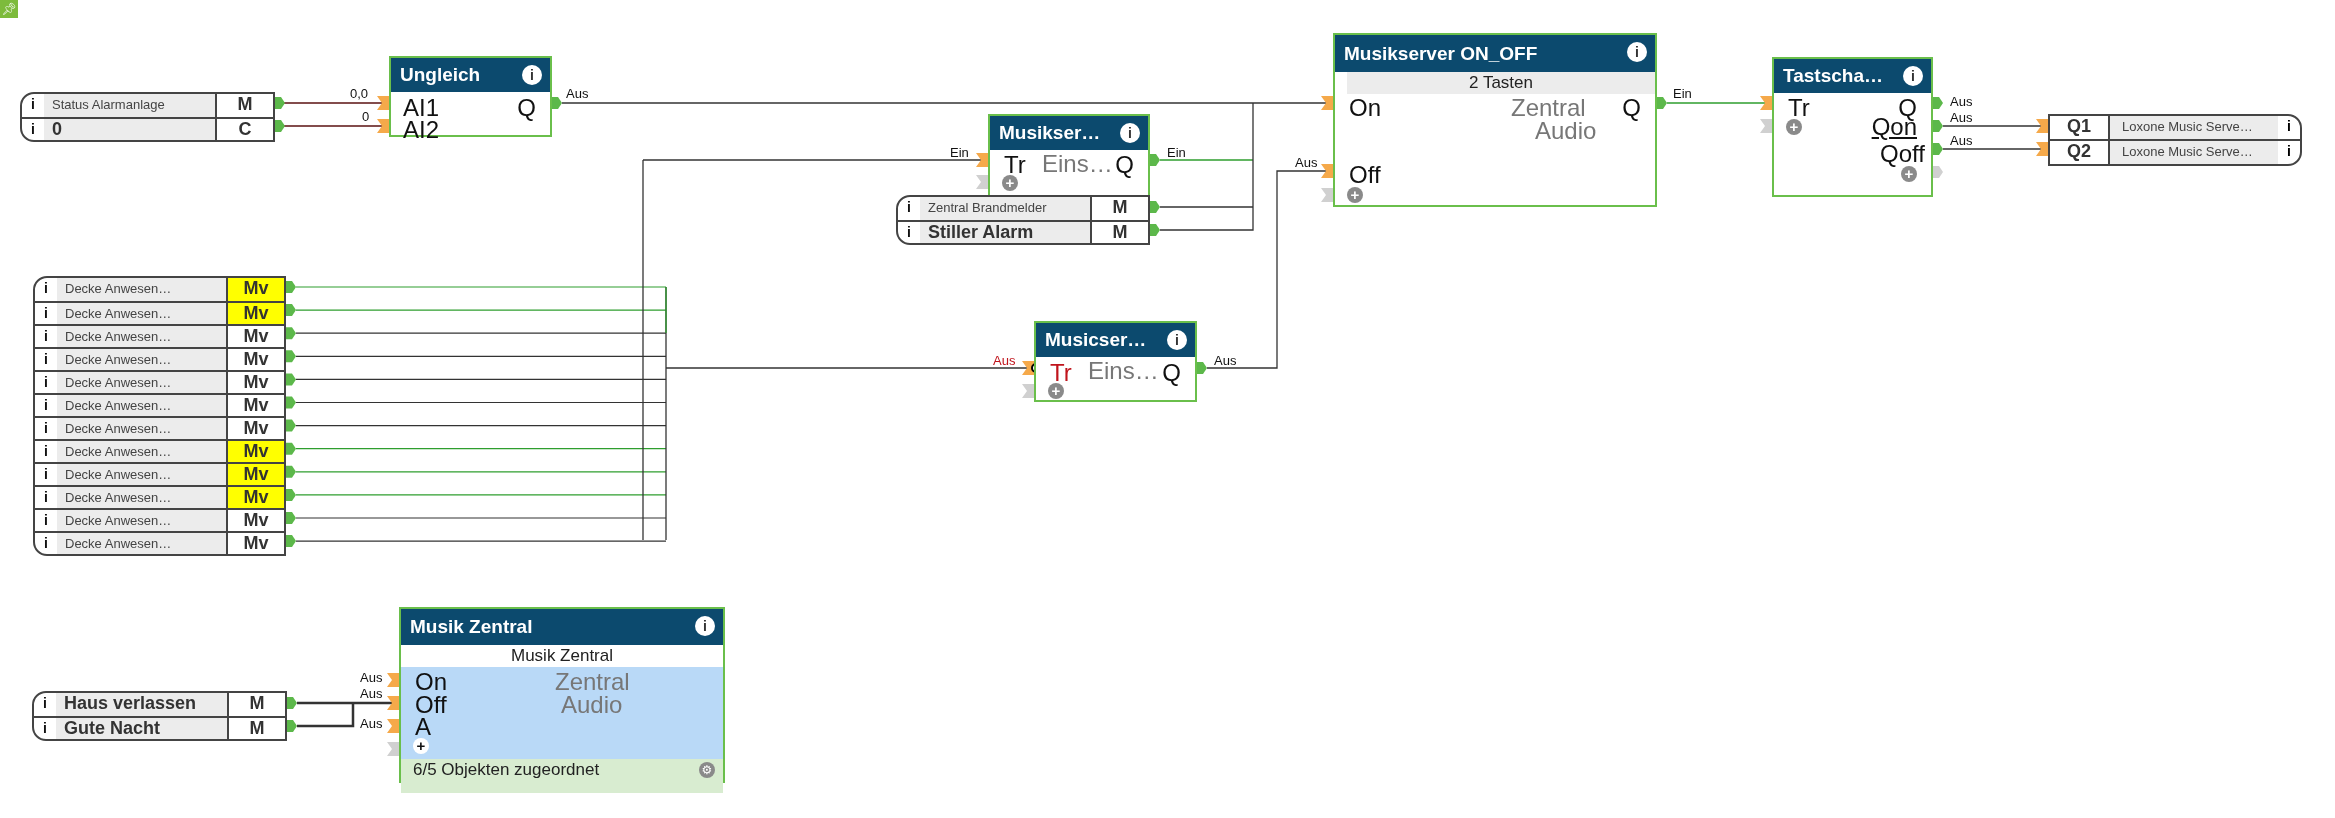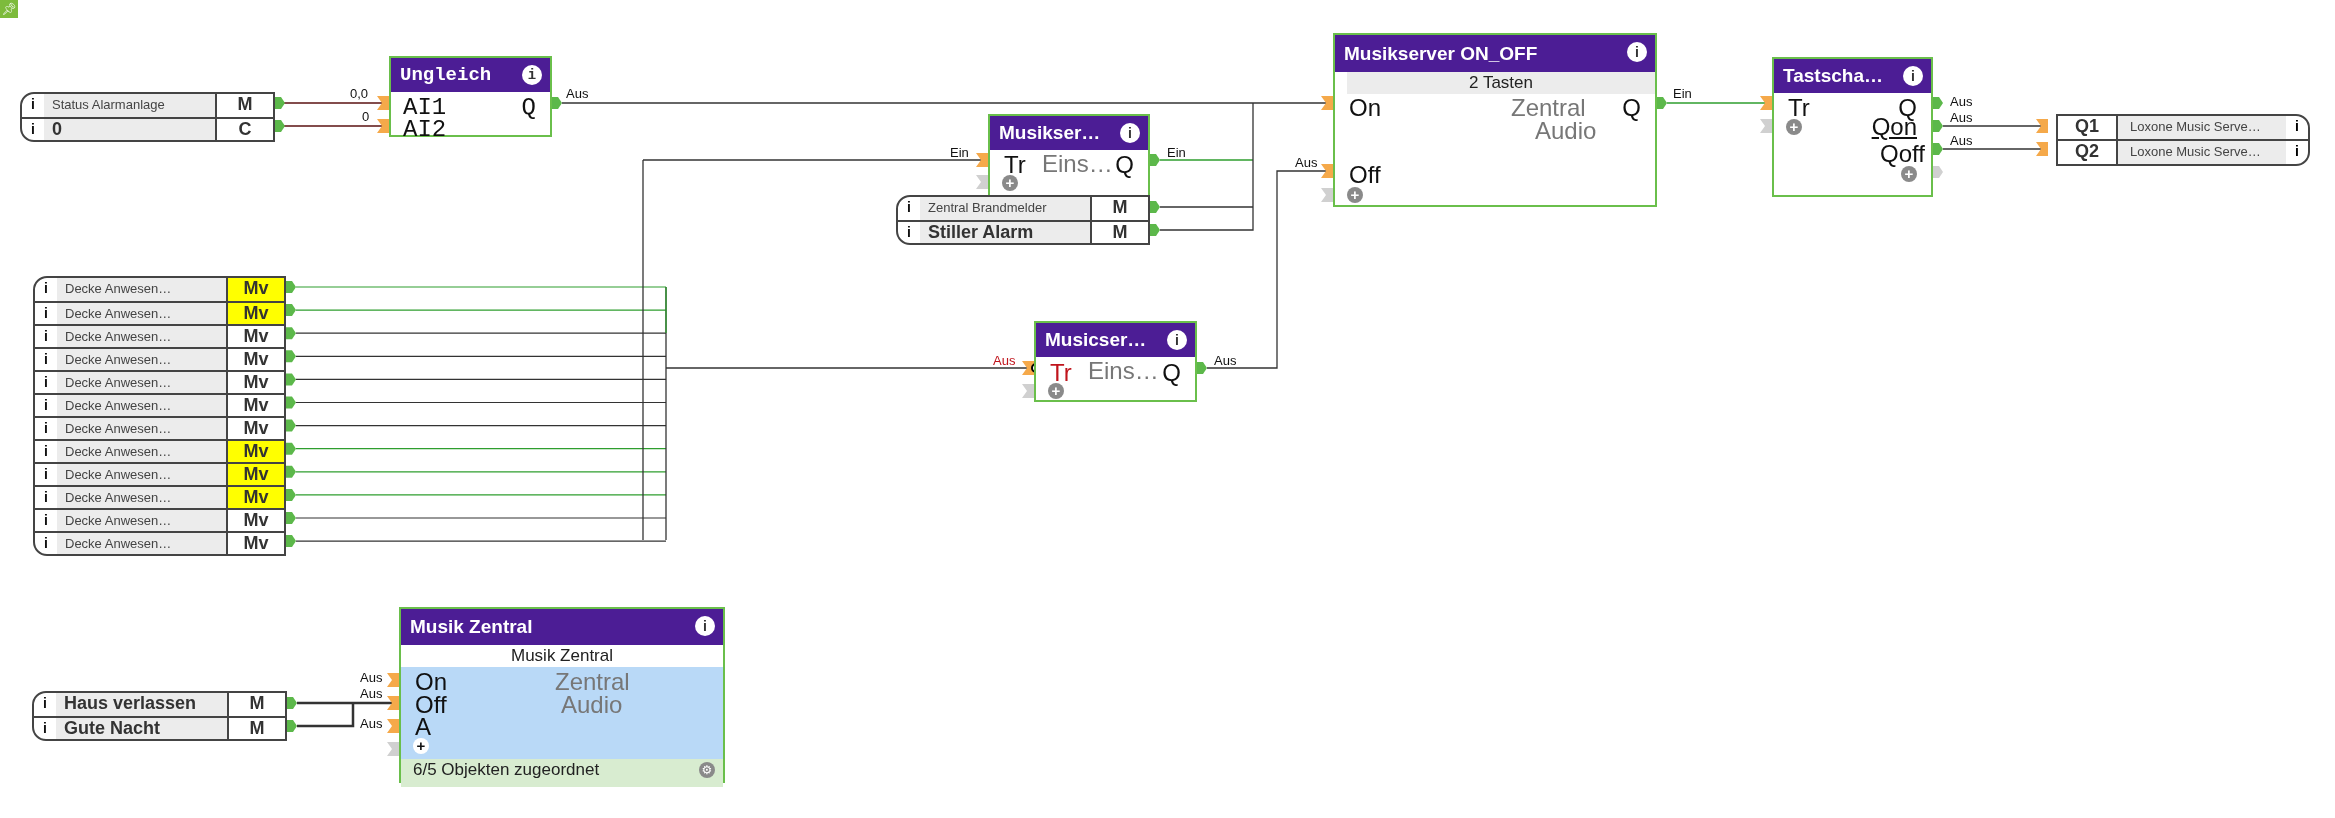--- a/index.html
+++ b/index.html
@@ -1,43 +1,43 @@
 <!DOCTYPE html>
 <html><head>
 <meta charset="utf-8">
 <style>
   html,body{margin:0;padding:0;background:#fff;}
   body{width:2335px;height:818px;position:relative;overflow:hidden;font-family:"Liberation Sans",sans-serif;}
   #wires{position:absolute;left:0;top:0;width:2335px;height:818px;}
   .pin-app{position:absolute;left:0;top:0;width:18px;height:18px;background:#7dbb3c;color:#fff;font-size:12px;line-height:18px;text-align:center;}
   .block{position:absolute;background:#fff;border:2px solid #6abf4b;box-sizing:border-box;}
-  .block .hdr{background:#4c1d95;color:#fff;font-weight:bold;font-size:19px;height:34px;line-height:34px;padding-left:9px;position:relative;white-space:nowrap;}
+  .block .hdr{background:#0c4a6e;color:#fff;font-weight:bold;font-size:19px;height:34px;line-height:34px;padding-left:9px;position:relative;white-space:nowrap;}
   .block .hdr .info{position:absolute;right:8px;top:7px;width:20px;height:20px;border-radius:50%;background:#fff;color:#333;font-size:14px;line-height:20px;text-align:center;font-weight:bold;}
   .lbl{position:absolute;font-size:24px;color:#111;white-space:nowrap;}
   .gray{color:#777;}
   .sub{background:#ececec;text-align:center;font-size:17px;color:#222;height:22px;line-height:22px;margin-left:12px;}
   .plus{position:absolute;width:16px;height:16px;border-radius:50%;background:#8a8a8a;color:#fff;font-size:15px;line-height:15px;text-align:center;font-weight:bold;}
   .io{position:absolute;border:2px solid #444;border-radius:14px 0 0 14px;box-sizing:border-box;background:#fff;overflow:hidden;}
   .io .row{display:flex;height:23px;box-sizing:border-box;}
   .io .row+.row{border-top:2px solid #444;}
   .io .i{width:22px;text-align:center;font-weight:bold;font-size:14px;line-height:21px;color:#111;}
   .io .nm{flex:1;background:#ececec;padding-left:8px;font-size:13px;line-height:21px;color:#444;white-space:nowrap;overflow:hidden;}
   .io .nm.big{font-size:18px;font-weight:bold;color:#333;}
   .io .ty{border-left:2px solid #444;text-align:center;font-weight:bold;font-size:18px;line-height:21px;color:#333;background:#fff;}
   .io .ty.yel{background:#ffff00;}
-  .out{position:absolute;border:2px solid #444;border-radius:0 14px 14px 0;box-sizing:border-box;background:#fff;overflow:hidden;margin-left:8px;}
+  .out{position:absolute;border:2px solid #444;border-radius:0 14px 14px 0;box-sizing:border-box;background:#fff;overflow:hidden;}
   .out .row{display:flex;height:23px;}
   .out .row+.row{border-top:2px solid #444;}
   .out .ty{width:58px;border-right:2px solid #444;text-align:center;font-weight:bold;font-size:18px;line-height:21px;color:#333;}
   .out .nm{flex:1;background:#ececec;padding-left:12px;font-size:13px;line-height:21px;color:#444;}
   .out .i{width:22px;text-align:center;font-weight:bold;font-size:14px;line-height:21px;}
   .wl{position:absolute;font-size:13px;color:#111;white-space:nowrap;}
   .wl.red{color:#c0141c;}
   .mz .blue{background:#b9d9f7;}
-  .mz .foot{background:#d8ecd0;height:28px;line-height:22px;font-size:17px;padding-left:12px;color:#222;position:relative;}
+  .mz .foot{background:#d8ecd0;height:34px;line-height:22px;font-size:17px;padding-left:12px;color:#222;position:relative;}
   .gear{position:absolute;right:8px;top:3px;width:16px;height:16px;border-radius:50%;background:#8a8a8a;color:#fff;font-size:12px;line-height:16px;text-align:center;}
 </style>
 </head>
 <body>
 
 <div class="pin-app">📌︎</div>
 
 <svg id="wires">
     <polyline points="281,103 389,103" fill="none" stroke="#5a1010" stroke-width="1.3"></polyline>
     <polyline points="281,126 389,126" fill="none" stroke="#5a1010" stroke-width="1.3"></polyline>
@@ -120,21 +120,21 @@
     <span class="nm">Status Alarmanlage</span>
     <span class="ty" style="width:56px">M</span>
   </div>
   <div class="row">
     <span class="i">i</span>
     <span class="nm big">0</span>
     <span class="ty" style="width:56px">C</span>
   </div>
 </div>
 
-<div class="block" style="left:389px;top:56px;width:163px;height:81px;font-family:Liberation Mono, monospace;">
+<div class="block" style="left:389px;top:56px;width:163px;height:81px;">
   <div class="hdr"><span>Ungleich</span><span class="info">i</span></div>
   <span class="lbl" style="left:12px;top:36px;">AI1</span>
   <span class="lbl" style="left:12px;top:58px;">AI2</span>
   <span class="lbl" style="right:14px;top:36px;">Q</span>
 </div>
 <span class="wl" style="left:350px;top:86px;text-align:center;">0,0</span>
 <span class="wl" style="left:362px;top:109px;">0</span>
 <span class="wl" style="left:566px;top:86px;">Aus</span>
 
 <div class="block" style="left:988px;top:114px;width:162px;height:83px;">

